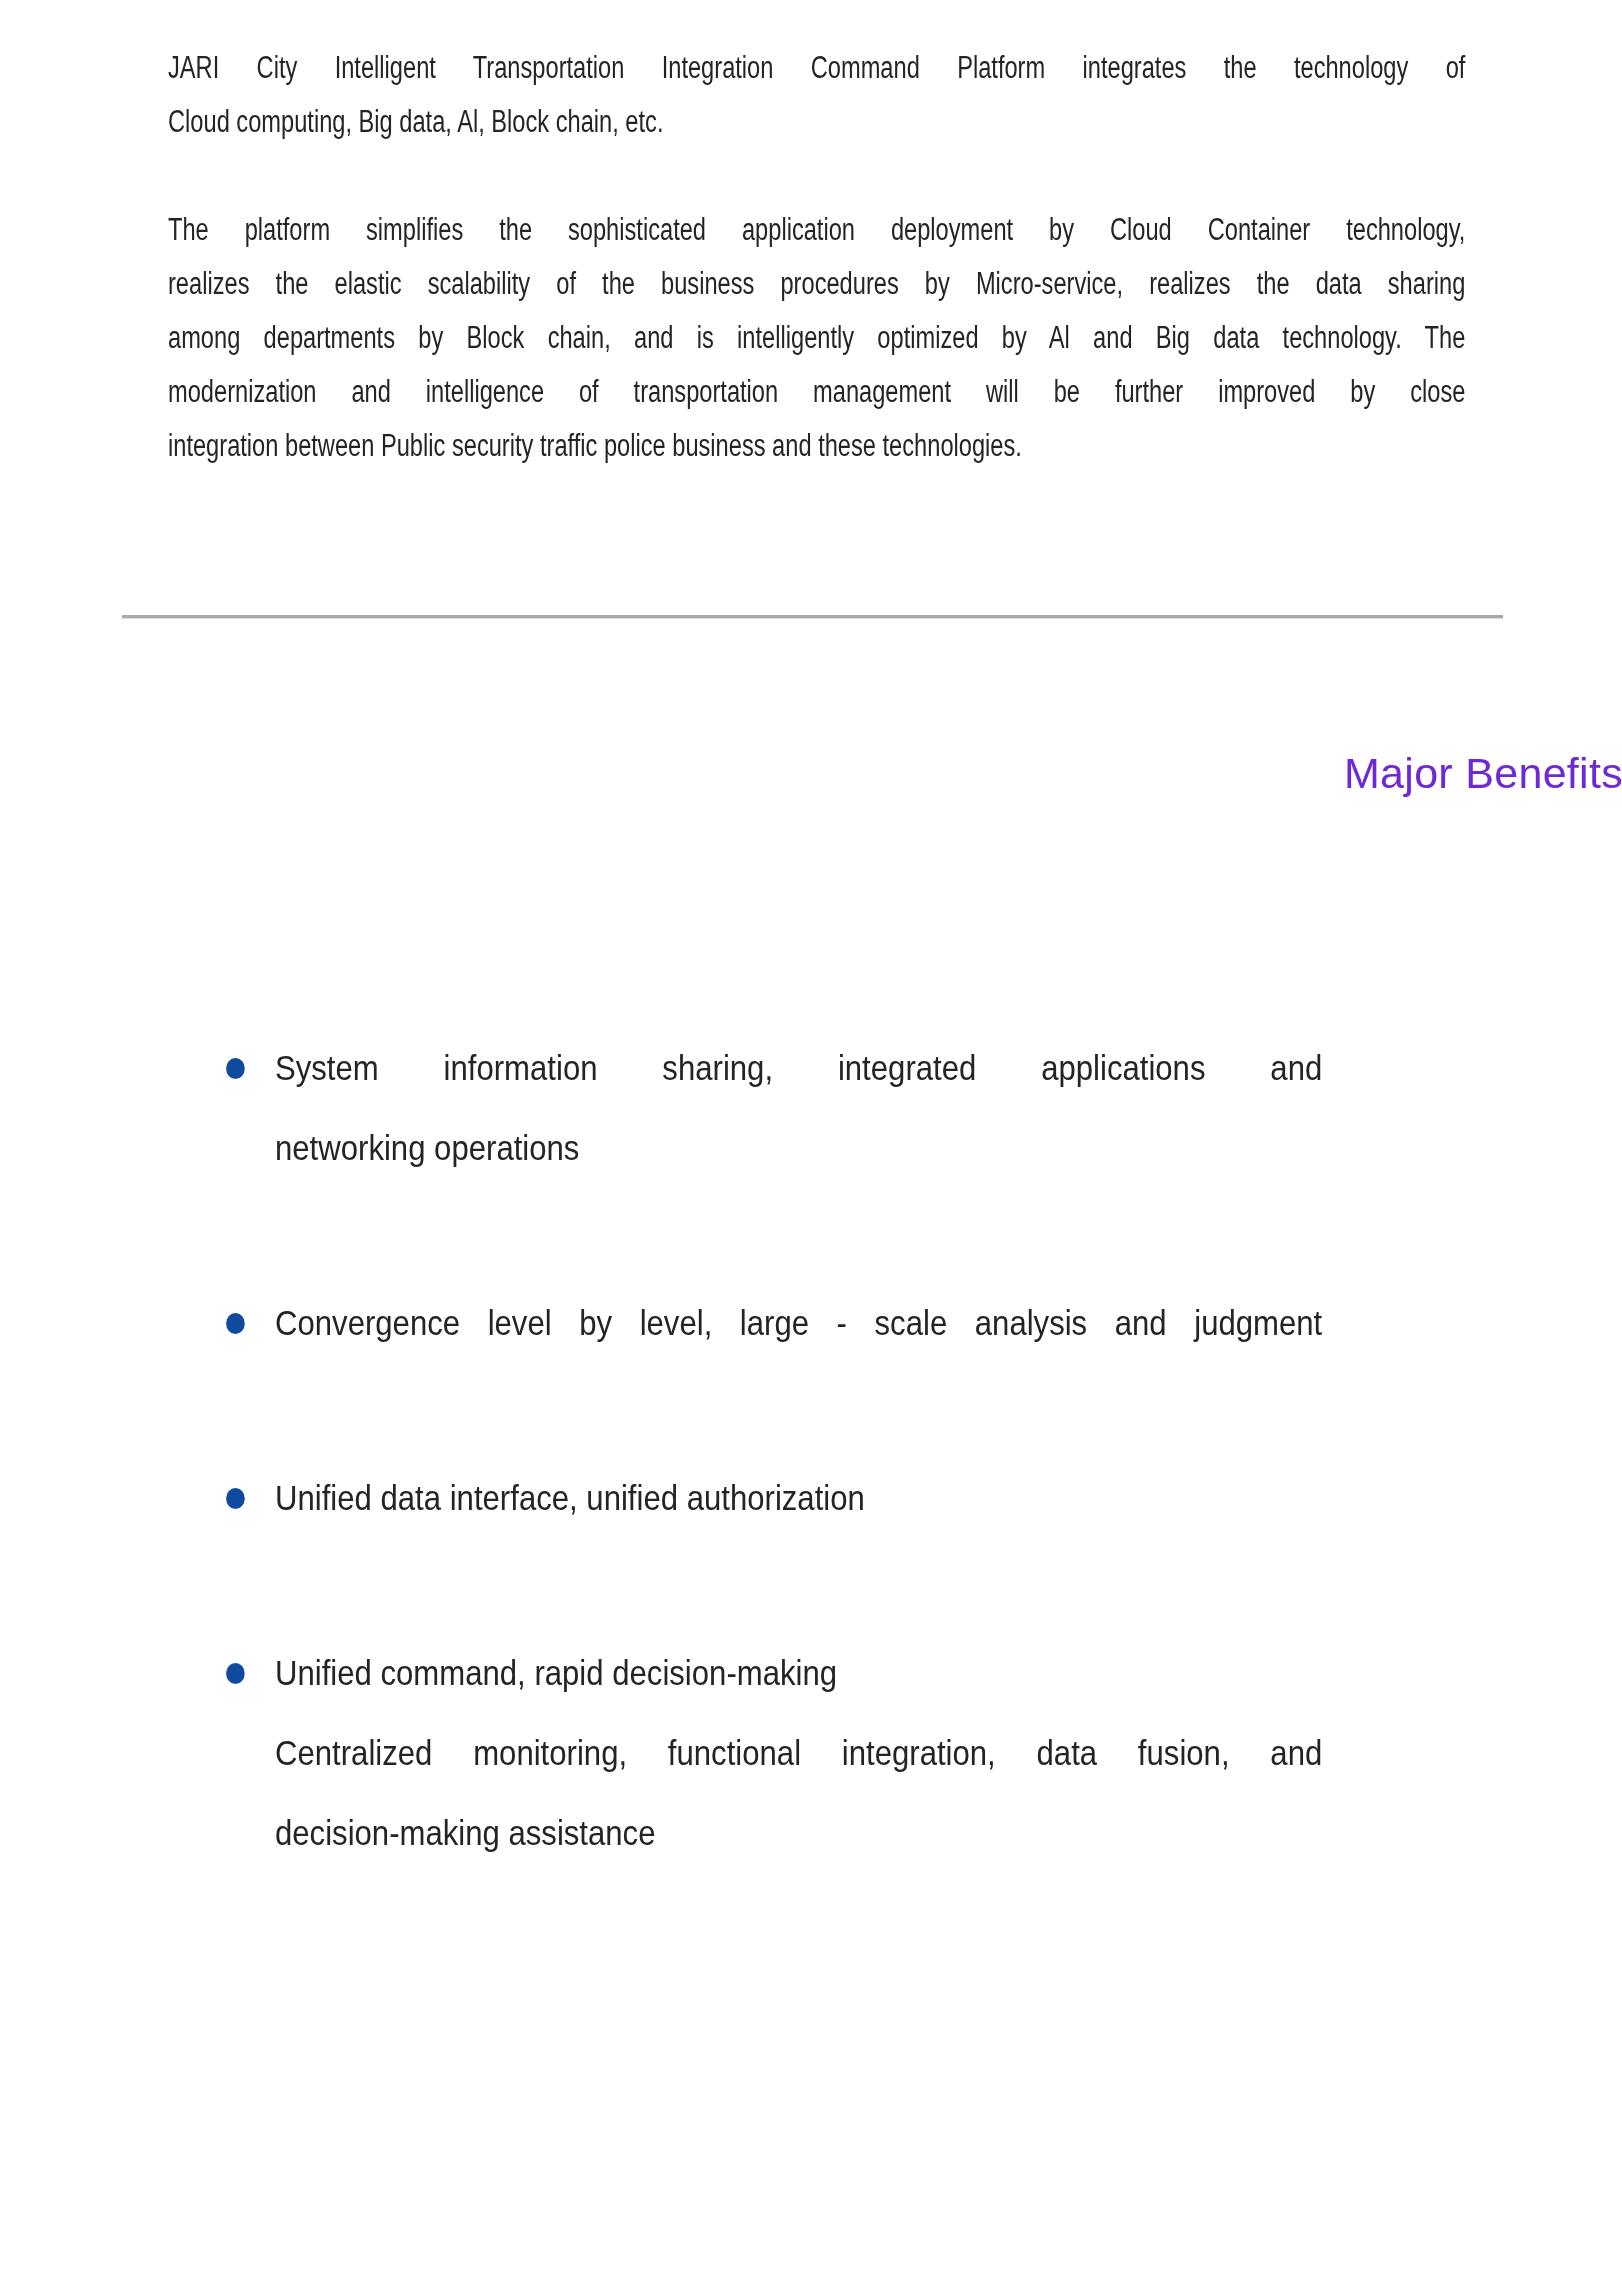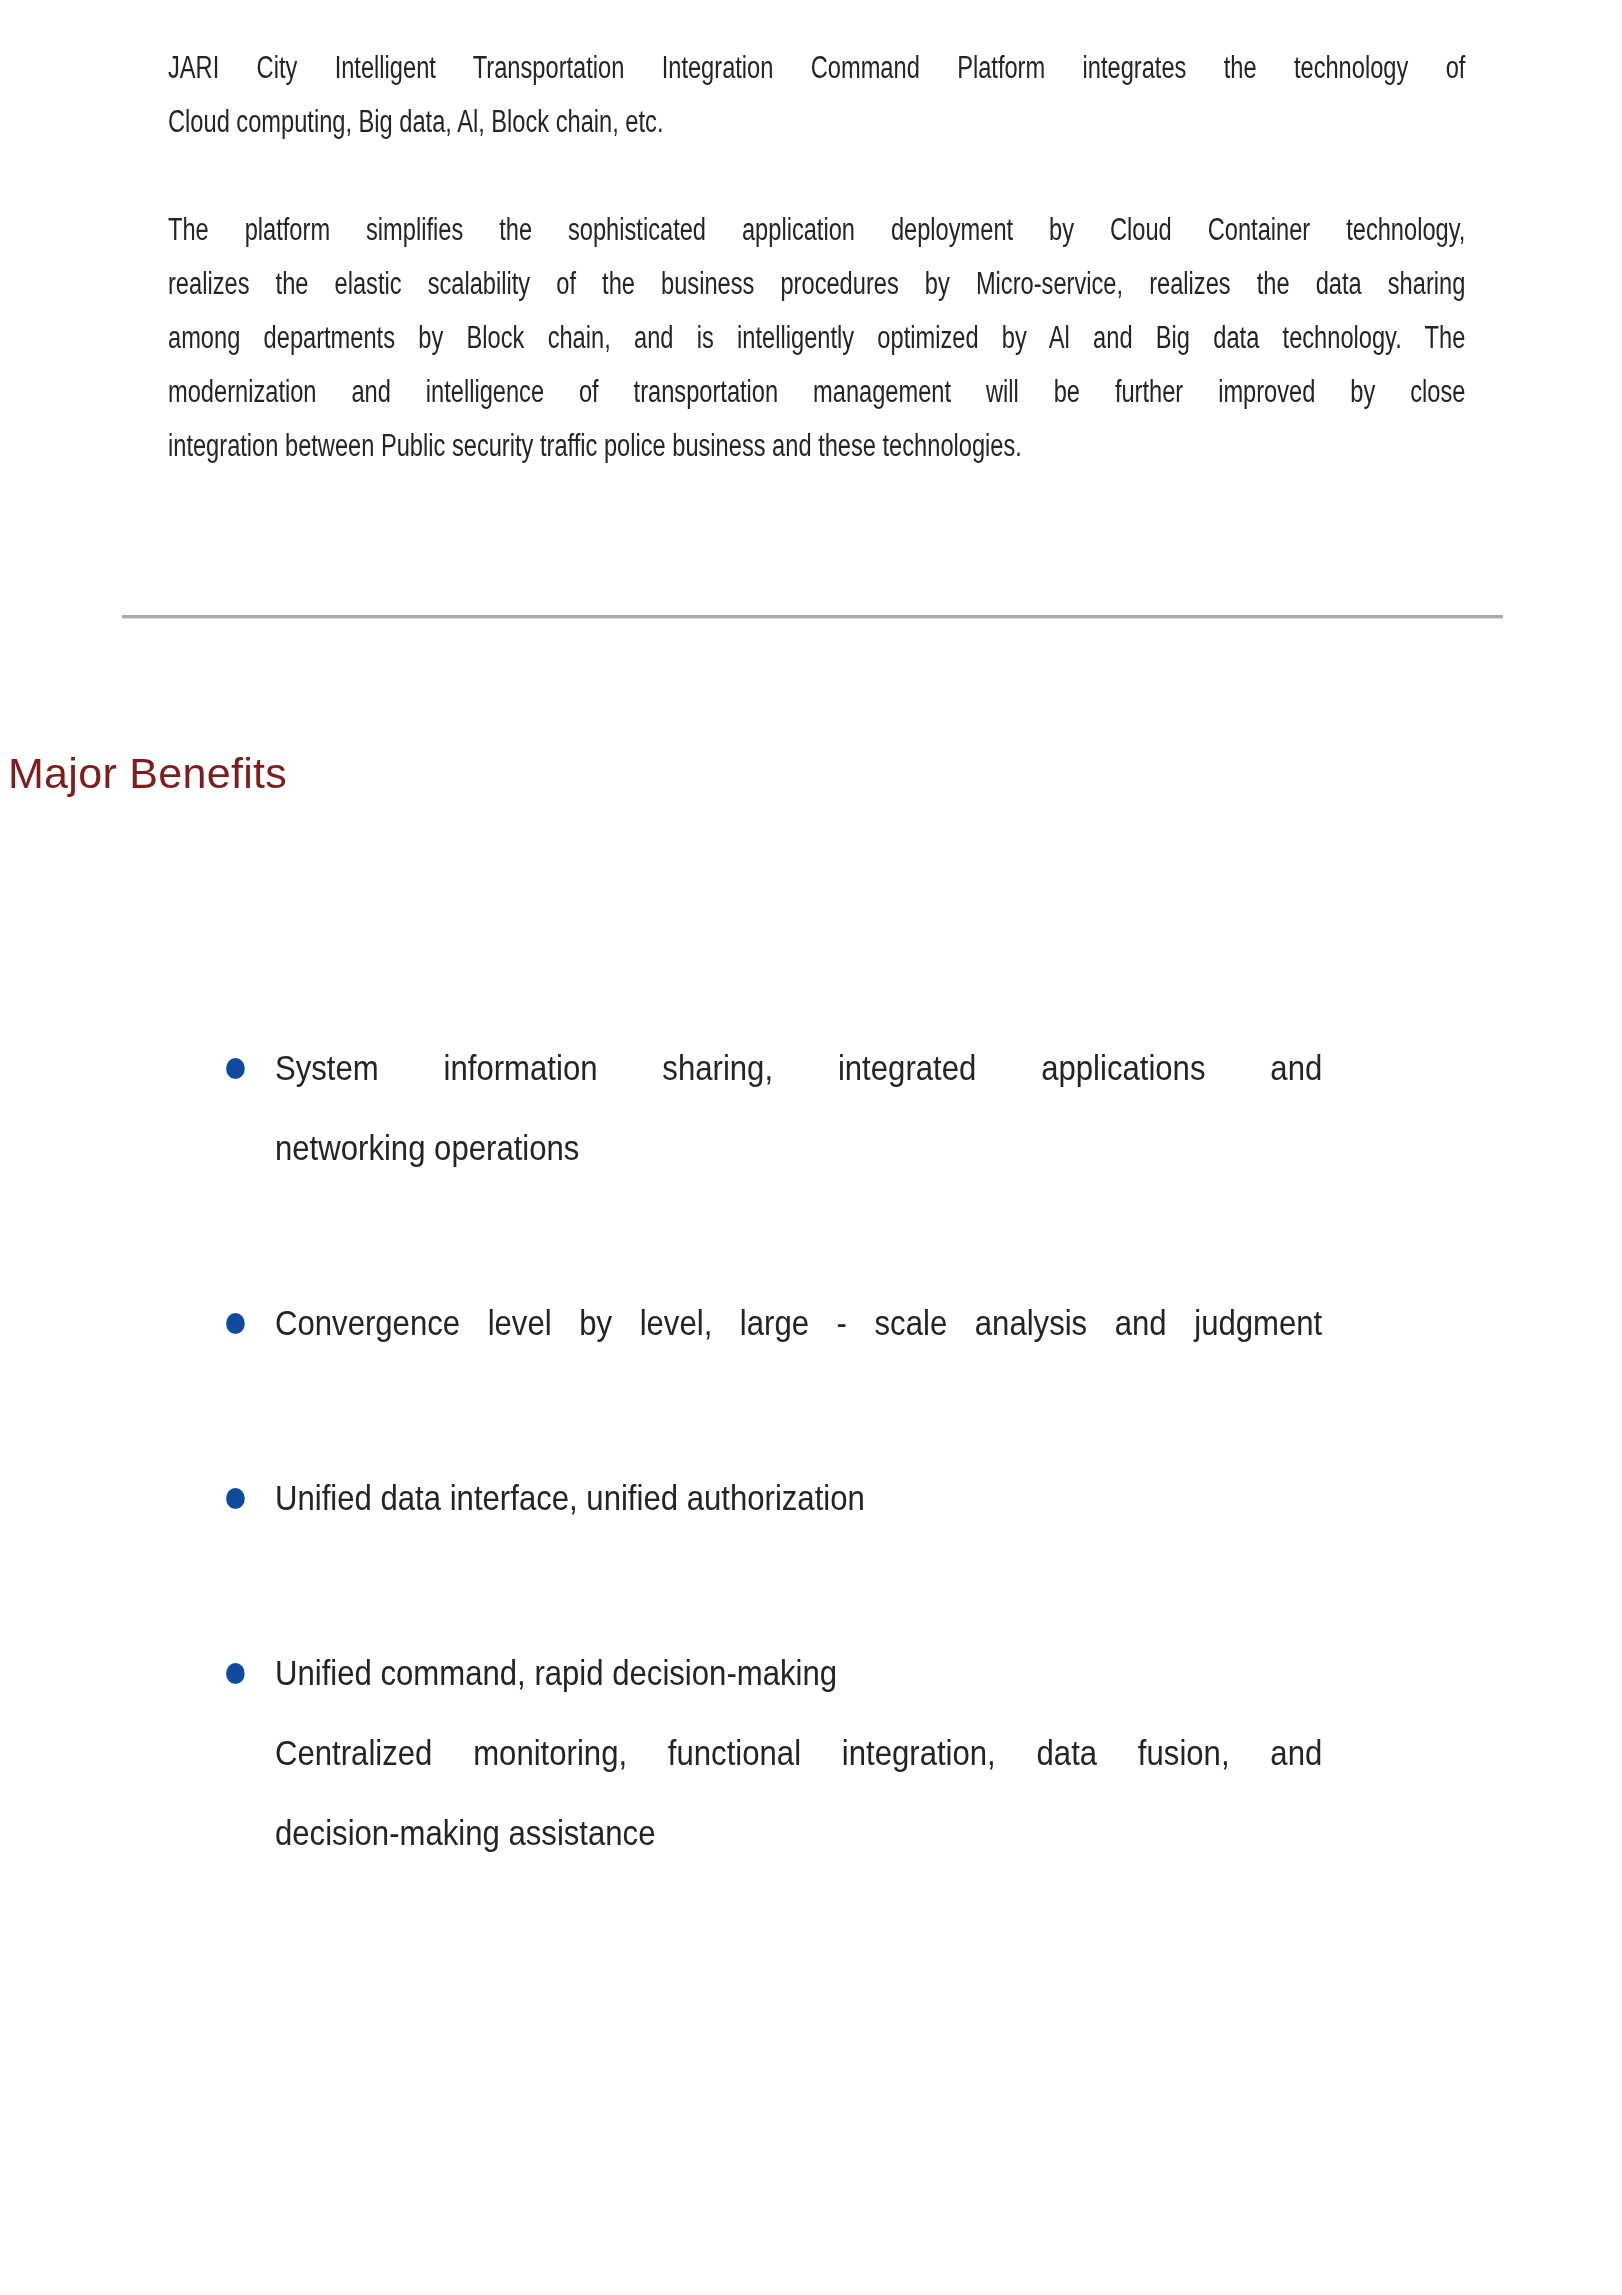--- a/index.html
+++ b/index.html
@@ -24,26 +24,26 @@
   .pline{text-align:left;}
   .stretch{text-align:justify;text-align-last:justify;}
   .divider{
     margin:142px 0 0 122px;
     width:1381px;
     height:3.3px;
     background:#a9a9a9;
     border-bottom:1.3px solid #dcdcdc;
   }
   .heading{
-    margin:128px 0 0 8px;
+    margin:128px 0 0 16px;
     font-size:43px;
     line-height:52px;
     font-weight:400;
-    color:#7f1d1d;
-    text-align:left;
+    color:#6d28d9;
+    text-align:right;
     letter-spacing:0.3px;
   }
   .benefits{
     list-style:none;
     margin:229px 16px 0 275px;
     padding:0;
   }
   .benefit-item{
     position:relative;
     width:1178px;

